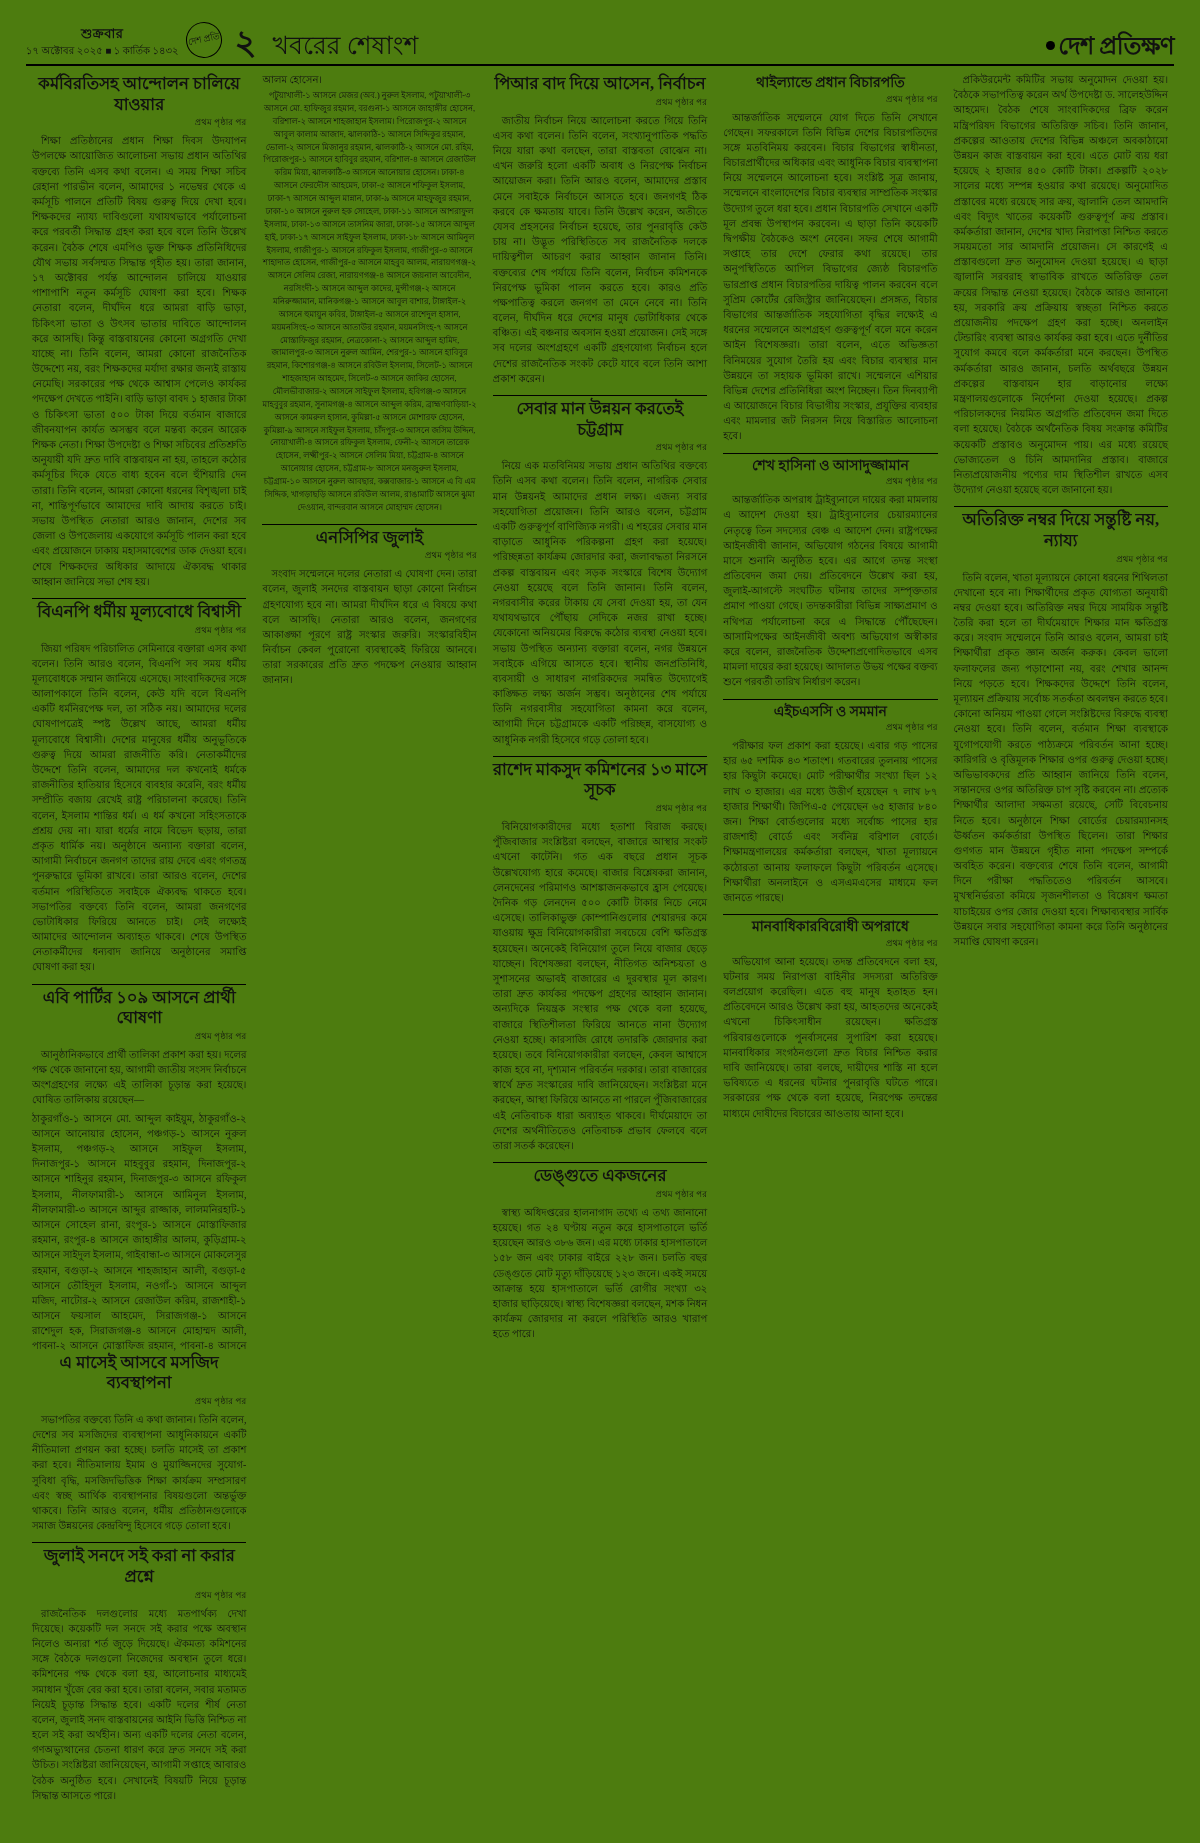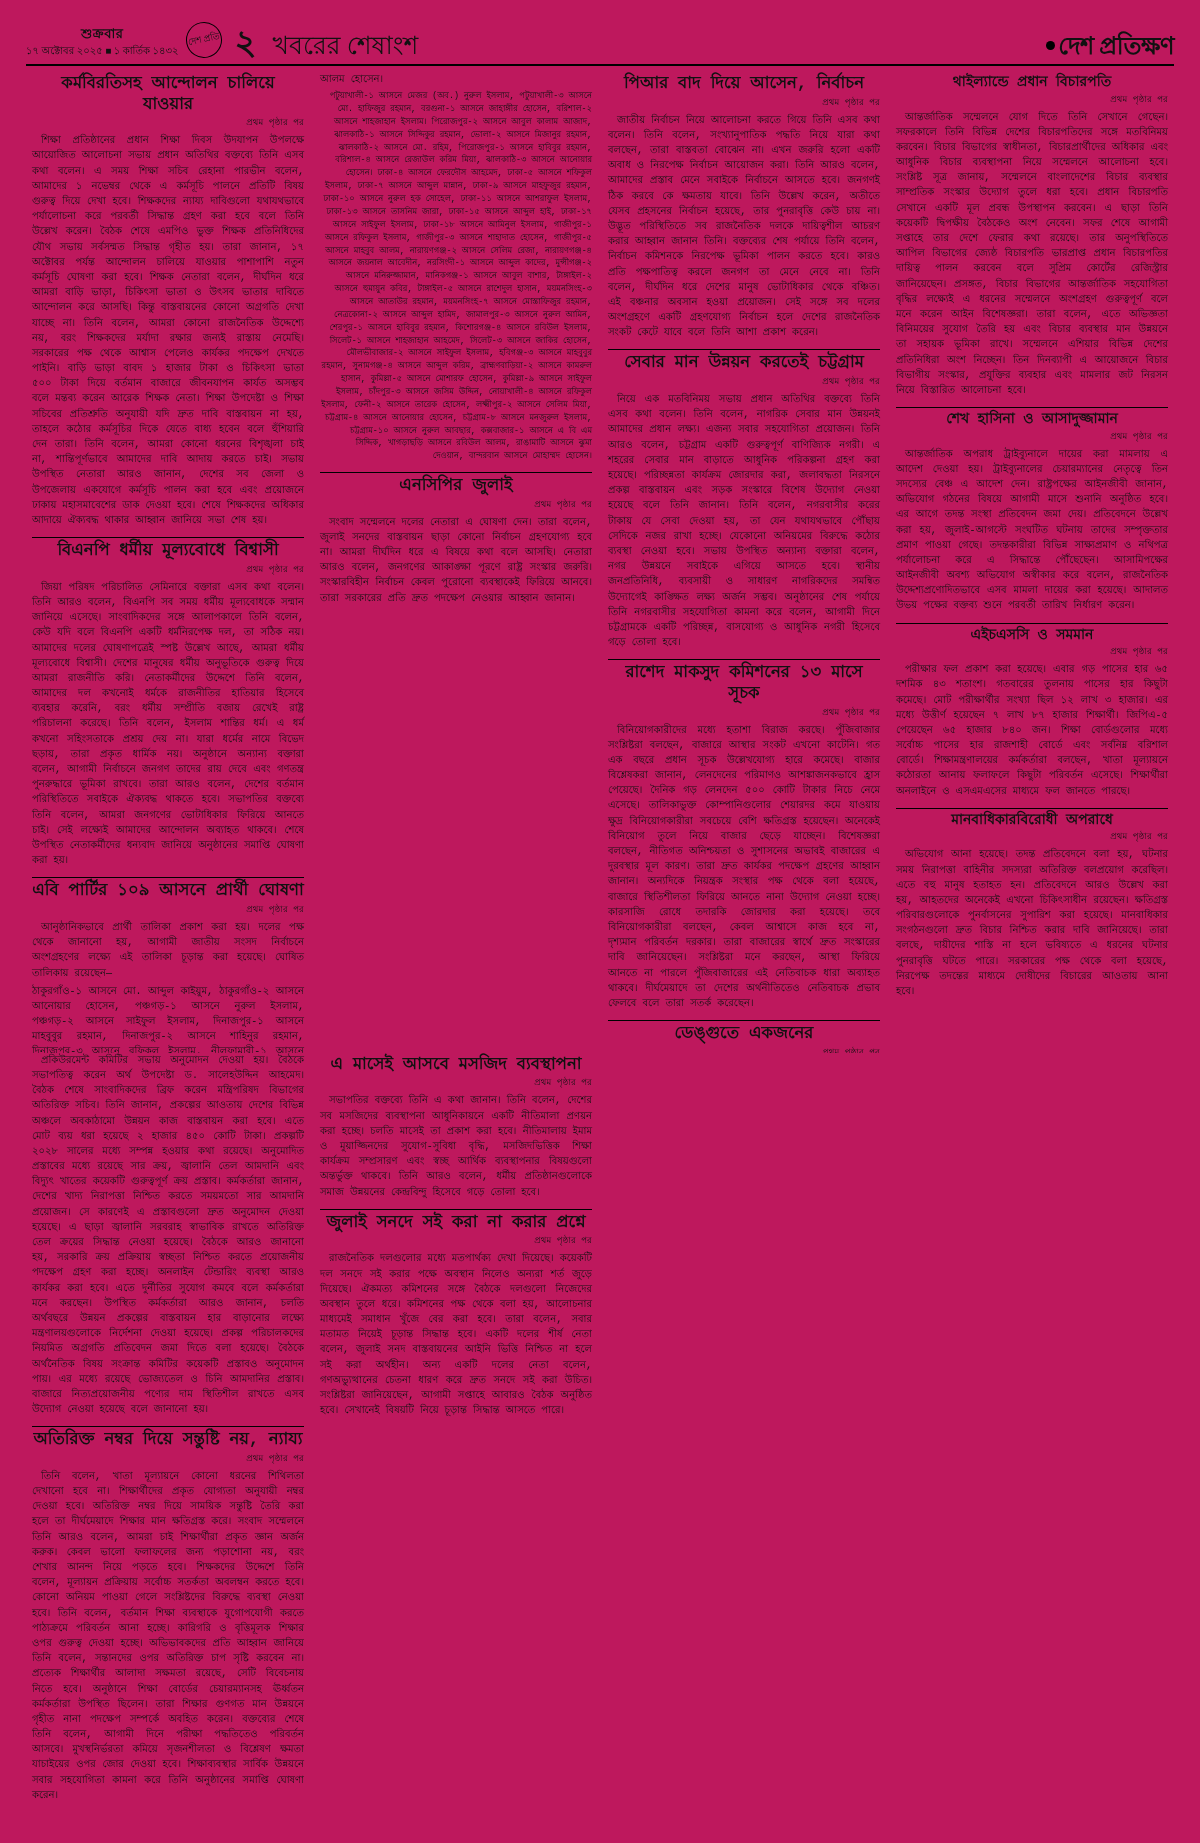--- a/index.html
+++ b/index.html
@@ -12,21 +12,21 @@
     height: 1843px;
     font-family: "Liberation Serif", serif;
     color: #111111;
   }
   .page {
     position: relative;
     width: 1200px;
     height: 1843px;
     box-sizing: border-box;
     padding: 22px 26px 14px 26px;
-    background: #be185d;
+    background: #4d7c0f;
   }
 
   
   .masthead {
     display: flex;
     align-items: flex-end;
     justify-content: space-between;
     border-bottom: 2px solid #000;
     padding-bottom: 4px;
     margin-bottom: 6px;
@@ -90,24 +90,23 @@
     height: 9px;
     background: #000;
     border-radius: 50%;
     margin-right: 3px;
     vertical-align: 4px;
   }
 
   
   .columns {
     display: grid;
-    grid-template-columns: repeat(4, 1fr);
+    grid-template-columns: repeat(5, 1fr);
     column-gap: 4px;
     height: 1740px;
-    font-family: Liberation Mono, monospace;
   }
   .col {
     position: relative;
     padding: 0 6px;
     overflow: hidden;
   }
   .col + .col::before {
     content: "";
     position: absolute;
     left: -6px;
@@ -143,21 +142,21 @@
     text-align: justify;
     text-justify: inter-word;
     hyphens: auto;
     word-break: break-word;
   }
   .body p { margin: 0 0 3px 0; text-indent: 9px; }
   .body p.noindent { text-indent: 0; }
   .listbody {
     font-size: 8.3px;
     line-height: 1.55;
-    text-align: right;
+    text-align: center;
   }
   .listbody p { margin: 0 0 1px 0; }
 </style>
 </head>
 <body>
 
 <div class="page">
 
   <div class="masthead">
     <div class="mast-left">

